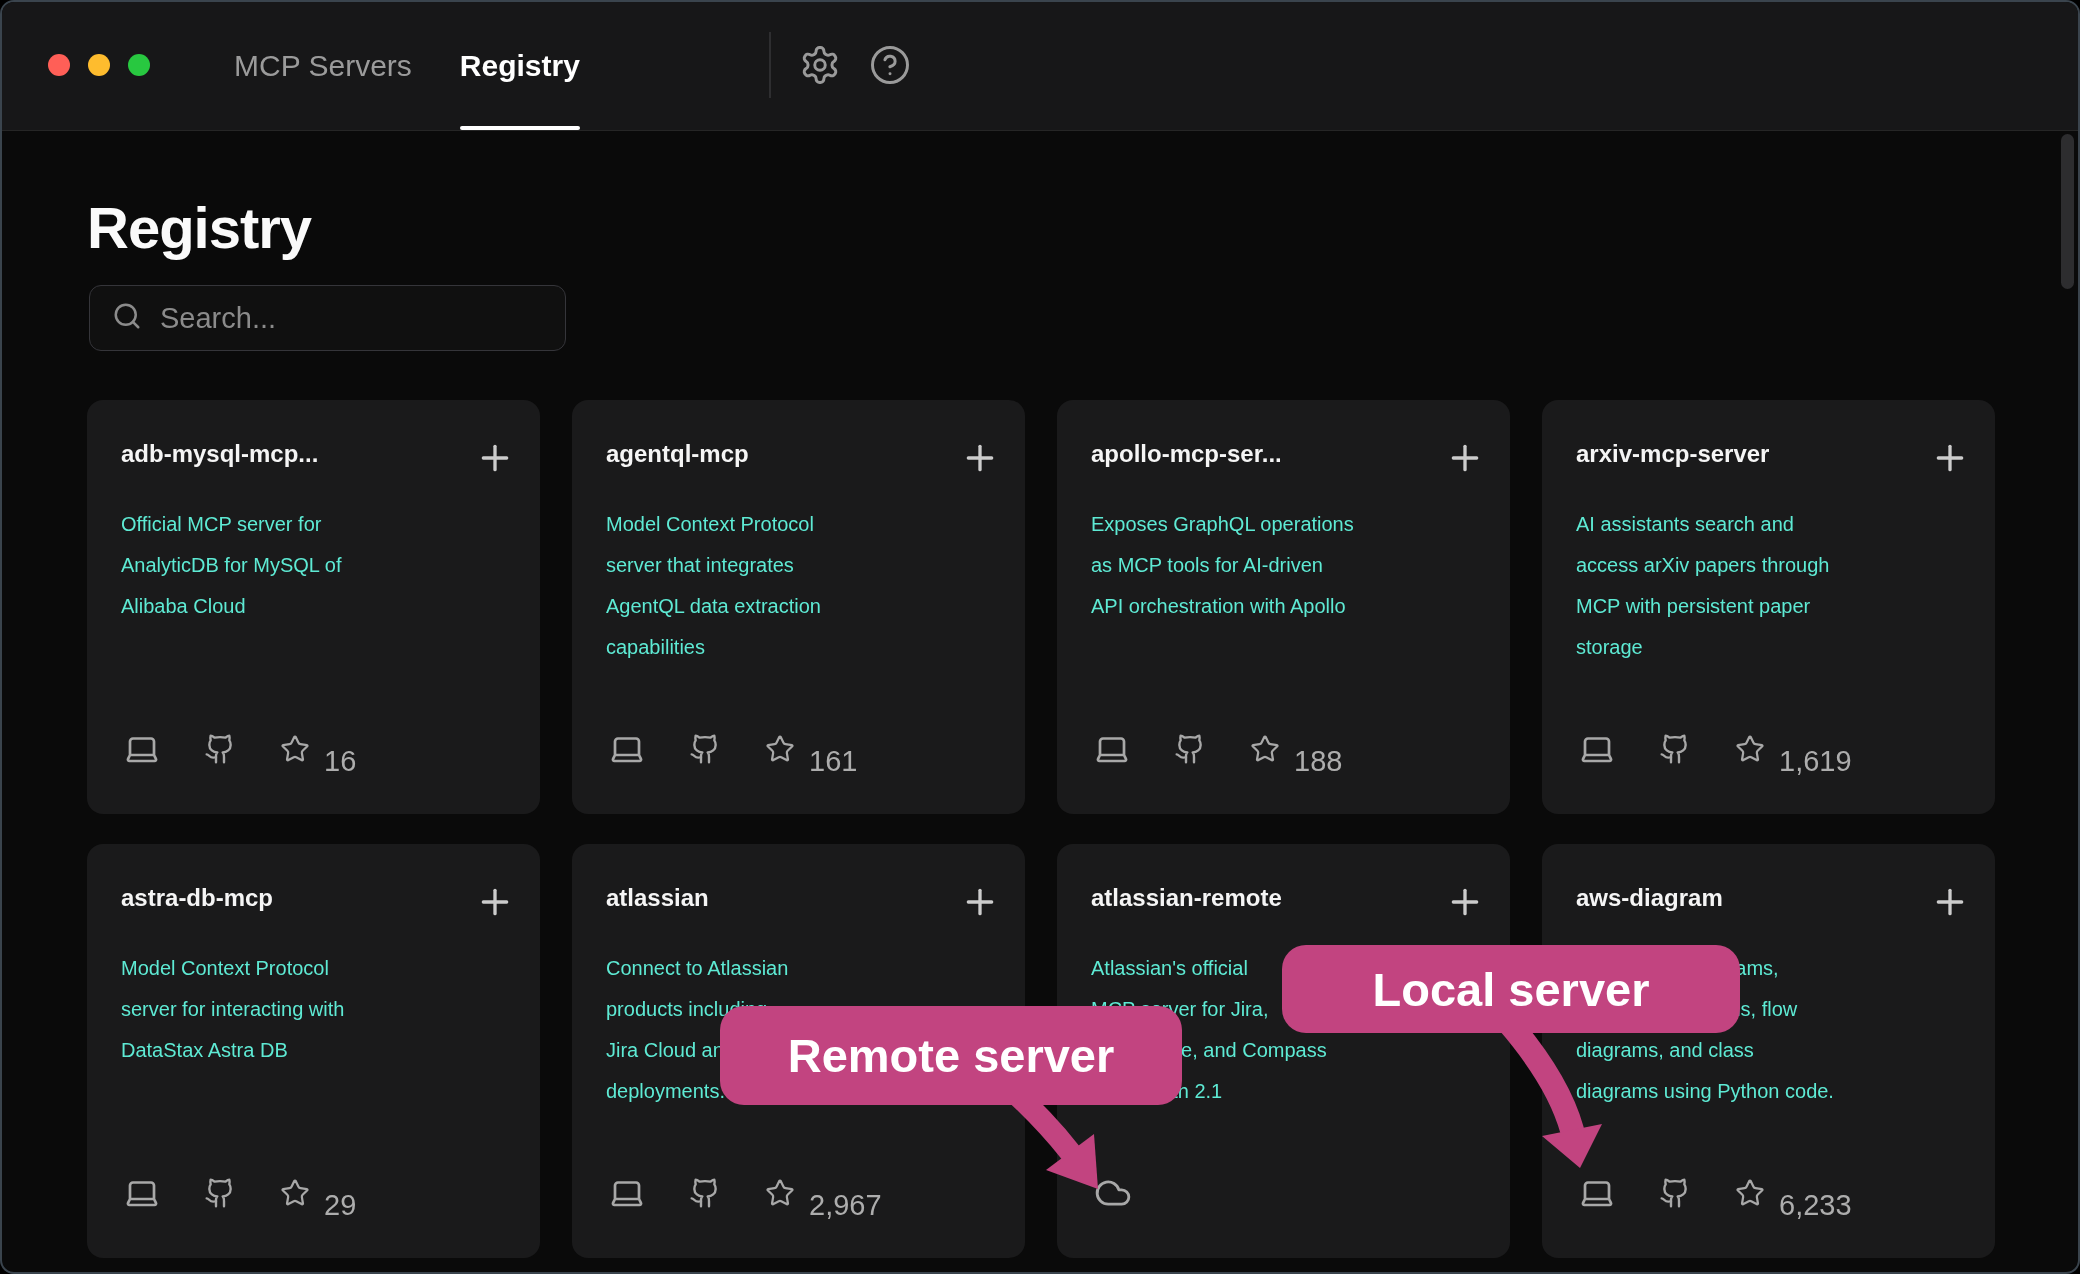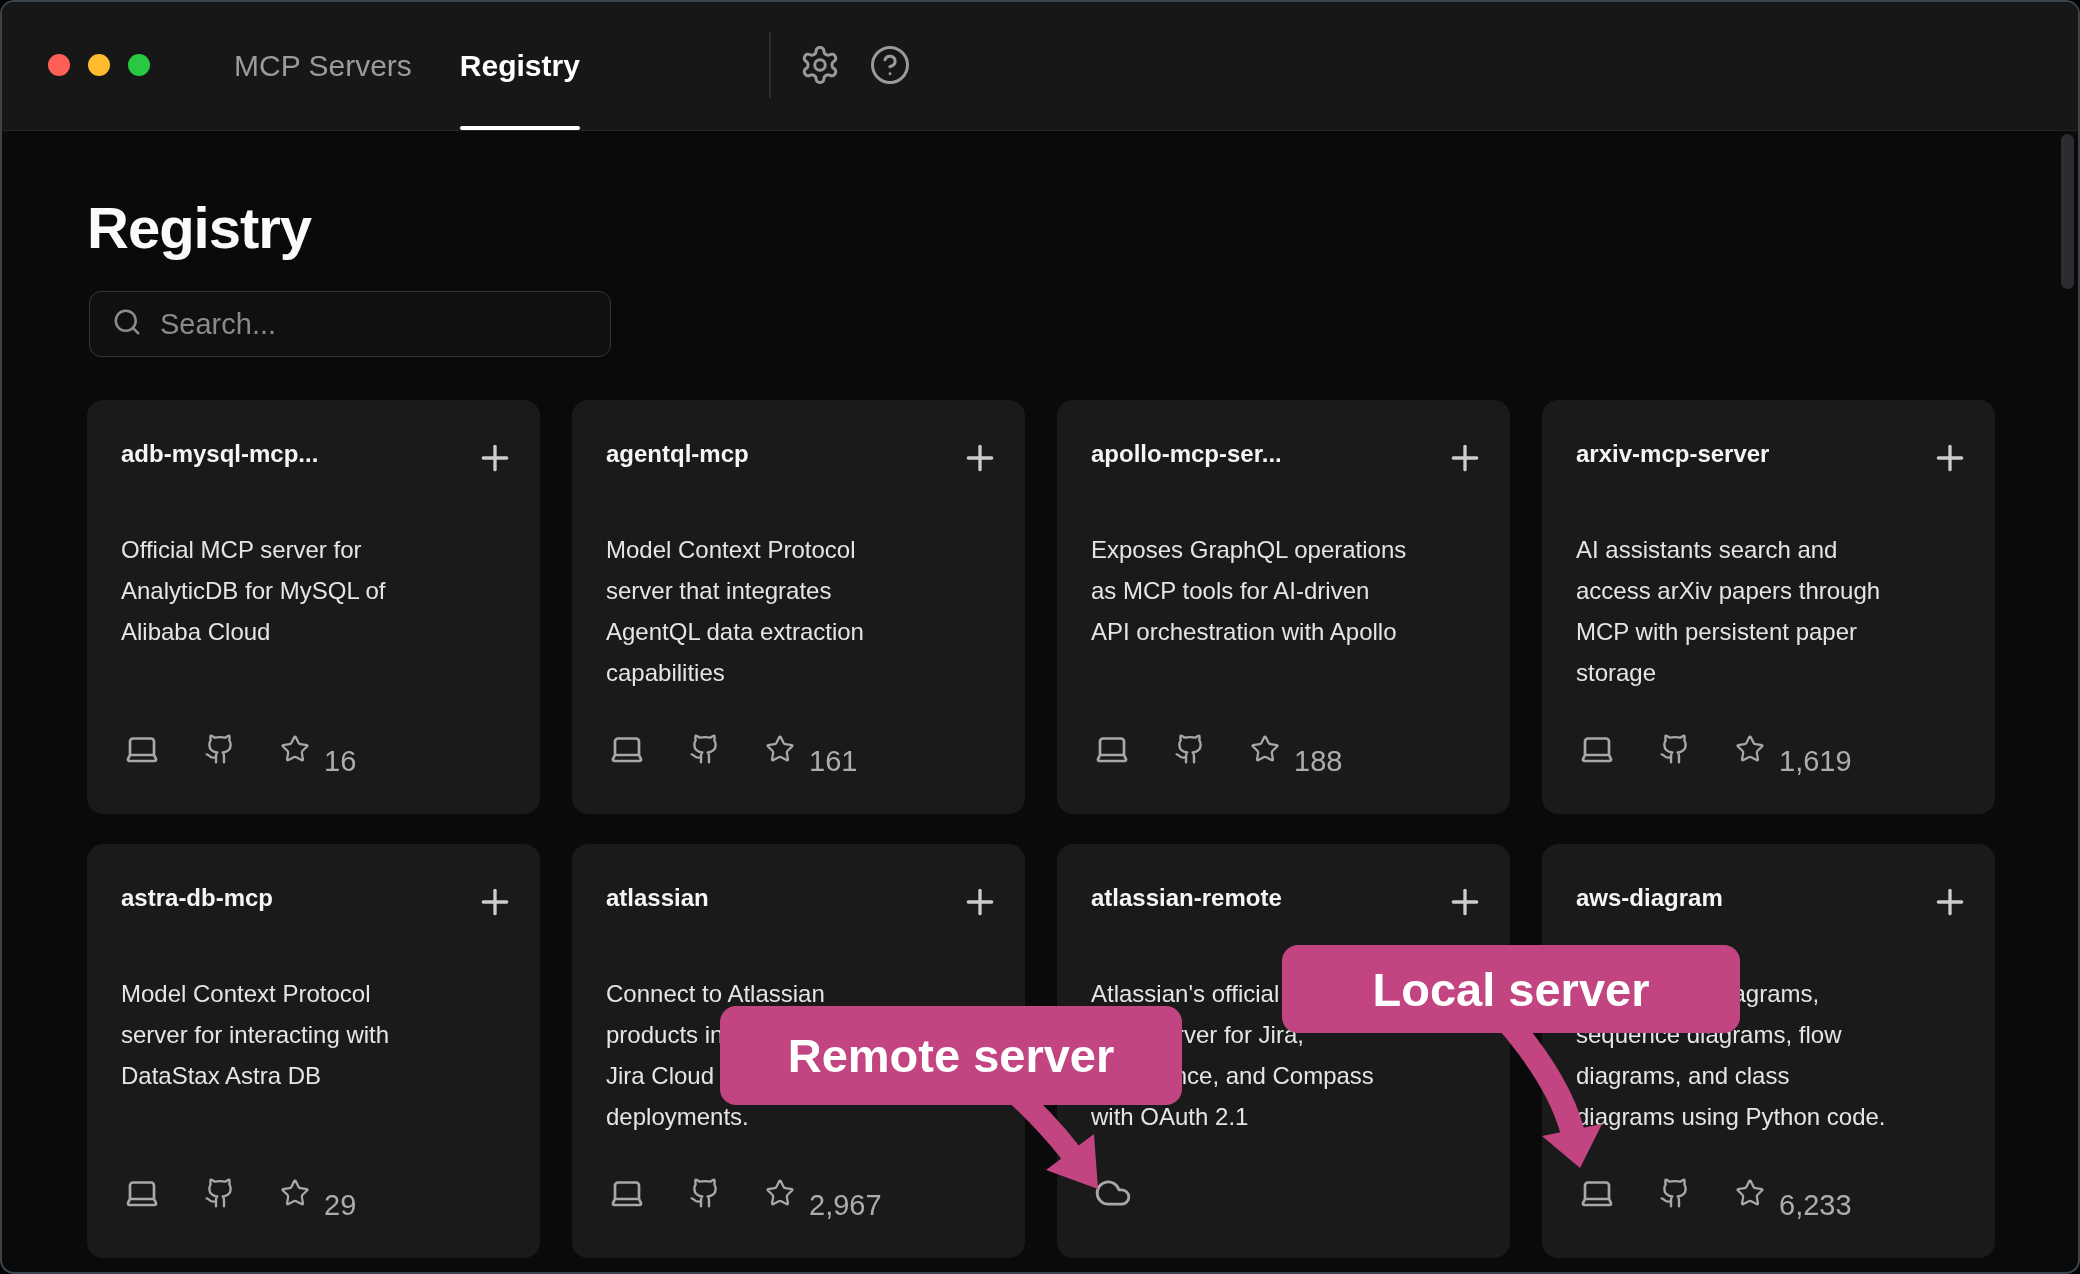--- a/index.html
+++ b/index.html
@@ -21,53 +21,53 @@
   .tab.active::after{content:"";position:absolute;left:0;right:0;bottom:0;height:4px;
     background:#fff;border-radius:2px;}
   .tb-divider{position:absolute;left:767px;top:30px;width:2px;height:66px;background:#2e2e30;}
   .tb-icons{position:absolute;left:796px;top:0;height:128px;display:flex;gap:26px;align-items:center;}
   .tb-icon{width:44px;height:44px;color:#9a9a9a;display:flex;align-items:center;justify-content:center;}
   .tb-icon svg{width:42px;height:42px;}
 
   
   .page-title{position:absolute;left:85px;top:158px;font-size:58px;line-height:58px;
     font-weight:800;color:#fafafa;letter-spacing:-1px;}
-  .searchbox{position:absolute;left:87px;top:283px;width:522px;height:66px;box-sizing:border-box;
+  .searchbox{position:absolute;left:87px;top:283px;width:477px;height:66px;box-sizing:border-box;
     border:1.5px solid #35353a;border-radius:12px;background:#101010;display:flex;align-items:center;
-    padding:0 22px;gap:16px;margin-top:6px;}
+    padding:0 22px;gap:16px;}
   .searchbox svg{width:30px;height:30px;color:#8b8b8b;flex:none;}
   .searchbox input{flex:1;background:transparent;border:none;outline:none;color:#e5e5e5;
     font-size:29px;font-family:inherit;}
   .searchbox input::placeholder{color:#8b8b8b;}
 
   
   .cards{position:absolute;left:85px;top:398px;display:grid;
     grid-template-columns:repeat(4,453px);column-gap:32px;row-gap:30px;}
   .card{position:relative;width:453px;height:414px;background:#1a1a1b;border-radius:16px;}
   .card-title{position:absolute;left:34px;top:40px;font-size:24px;font-weight:700;
     color:#f5f5f5;max-width:330px;white-space:nowrap;}
   .plus-btn{position:absolute;right:22px;top:36px;width:46px;height:46px;color:#cccccc;
     background:none;border:none;padding:0;display:flex;align-items:center;justify-content:center;}
   .plus-btn svg{width:40px;height:40px;}
-  .card-desc{position:absolute;left:34px;top:129px;width:398px;font-size:24px;line-height:41px;
-    color:#e5e5e5;white-space:pre-line;}
+  .card-desc{position:absolute;left:34px;top:104px;width:398px;font-size:20px;line-height:41px;
+    color:#5eead4;white-space:pre-line;}
   .card-footer{position:absolute;left:37px;top:328px;height:42px;display:flex;align-items:center;
     color:#a8a8a8;}
   .fi{display:flex;align-items:center;justify-content:center;color:#a8a8a8;}
   .fi svg{display:block;}
   .fi.laptop svg{width:36px;height:36px;}
   .fi.github{margin-left:44px;} .fi.github svg{width:32px;height:32px;}
   .fi.star{margin-left:44px;} .fi.star svg{width:30px;height:30px;}
   .fi.cloud svg{width:38px;height:38px;}
   .stars{margin-left:14px;font-size:29px;color:#adadad;margin-top:25px;}
 
   
   .arrow-layer{position:absolute;inset:0;width:2080px;height:1274px;z-index:4;
     pointer-events:none;color:var(--annotation_pink);}
-  .callout{position:absolute;z-index:5;border-radius:16px;background:var(--annotation_pink);
+  .callout{position:absolute;z-index:5;border-radius:24px;background:var(--annotation_pink);
     color:#fff;font-weight:700;font-size:47px;display:flex;align-items:center;justify-content:center;text-align:right;}
   .callout.remote{left:718px;top:1004px;width:462px;height:99px;}
   .callout.local{left:1280px;top:943px;width:458px;height:88px;}
 
   
   .scroll-thumb{position:absolute;right:4px;top:132px;width:13px;height:155px;
     background:#2d2d2f;border-radius:7px;z-index:6;}
 </style>
 </head>
 <body>

